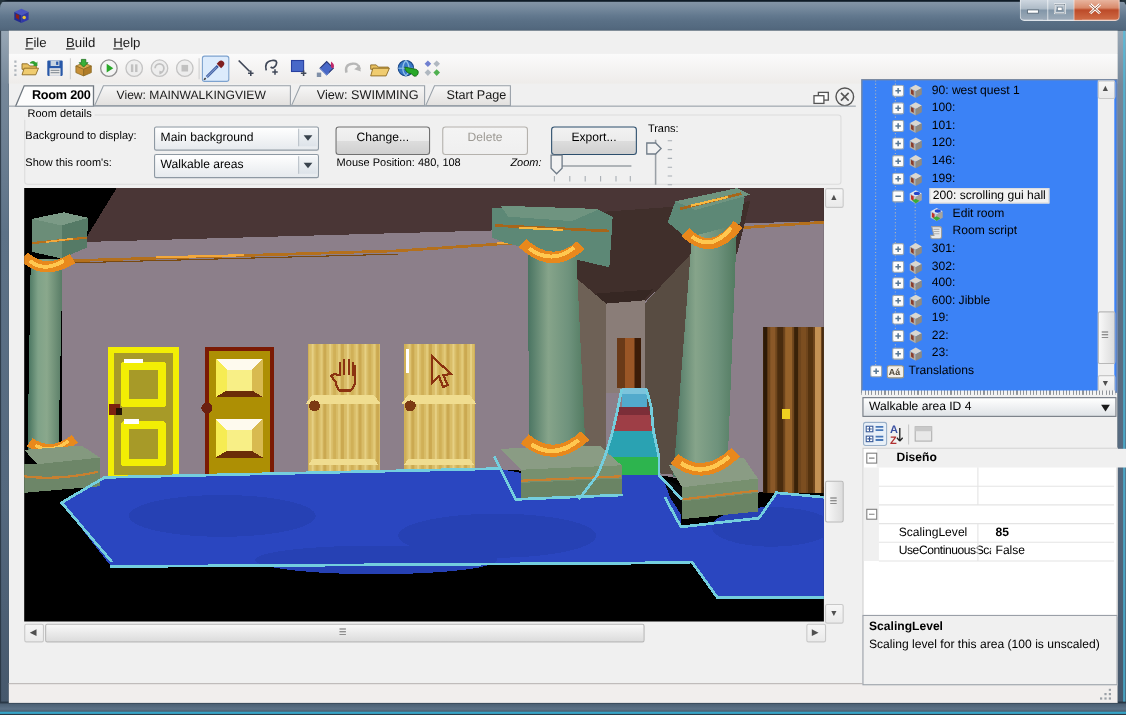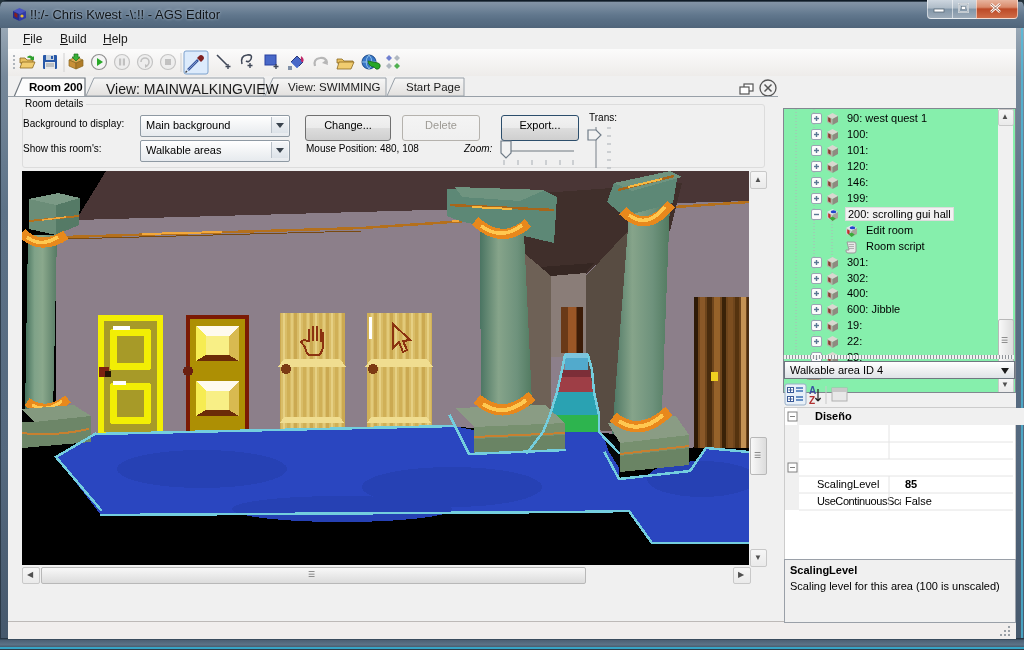--- a/index.html
+++ b/index.html
@@ -39,34 +39,33 @@
   .combo .ca:after{content:"";position:absolute;left:4px;top:6px;border:4px solid transparent;border-top:5px solid #39434d;}
   .btn{position:absolute;height:21px;border:1px solid #707070;border-radius:3px;background:linear-gradient(180deg,#f2f2f2,#ebebeb 50%,#dddddd 50%,#cfcfcf);font-size:11px;text-align:center;color:#000;}
   .btn.dis{border-color:#b5b2ad;color:#9d9a94;background:linear-gradient(180deg,#f4f4f4,#efefef);}
   
   #canvas{left:22px;top:171px;width:727px;height:394px;}
   .sbtn{position:absolute;background:linear-gradient(180deg,#f6f6f6,#eaeaea);border:1px solid #c8c8c8;border-radius:2px;}
   .sth-v{position:absolute;background:linear-gradient(90deg,#f8f8f8,#dcdcdc);border:1px solid #b8b8b8;border-radius:2px;}
   .sth-h{position:absolute;background:linear-gradient(180deg,#f8f8f8,#dcdcdc);border:1px solid #b8b8b8;border-radius:2px;}
   .arr{position:absolute;font-size:8px;color:#505050;}
   
-  #tree{left:783px;top:72px;width:231px;height:283px;background:#86efac;border:1px solid #828790;font-size:11px;overflow:hidden;margin-top:36px;}
+  #tree{left:783px;top:72px;width:231px;height:283px;background:#3b82f6;border:1px solid #828790;font-size:11px;overflow:hidden;}
   .trow{position:absolute;left:0;width:100%;height:16px;white-space:nowrap;}
   .trow .tx{position:absolute;top:1px;}
   #wacombo{left:784px;top:361px;width:229px;height:16px;border:1px solid #707780;background:linear-gradient(180deg,#ffffff,#eceef0 60%,#dfe3e7);font-size:11px;}
   #pgtools{left:784px;top:383px;width:230px;height:24px;}
   #propgrid{left:784px;top:407px;width:230px;height:152px;background:#fff;border:1px solid #cccccc;font-size:11px;}
   #pdesc{left:784px;top:559px;width:230px;height:62px;background:#f0f0f0;border:1px solid #9aa0a8;font-size:11px;}
   .prow{position:absolute;left:12px;width:100%;height:17px;}
 </style>
 </head>
 <body>
 <div id="root">
   <div id="titlebar" class="abs"></div>
-  <div id="titletext" class="abs">!!:/- Chris Kwest -\:!! - AGS Editor</div>
   <div id="client" class="abs"></div>
   <div id="brd-l" class="abs brd"></div>
   <div id="brd-r" class="abs brd"></div>
   <div id="brd-b" class="abs"></div>
   <div id="statusbar" class="abs"></div>
   <div id="winbtns" class="abs">
     <div class="wbtn" style="left:0;width:24px;border-radius:0 0 0 4px;"></div>
     <div class="wbtn" style="left:25px;width:23px;"></div>
     <div class="wbtn" style="left:49px;width:40px;border-radius:0 0 4px 0;background:linear-gradient(180deg,#e8b49e 0%,#d98a6b 40%,#bc4a28 50%,#cf6b46 100%);"></div>
     <svg class="abs" style="left:0;top:0" width="89" height="18" viewBox="0 0 89 18">
@@ -187,21 +186,21 @@
             <stop offset="0" stop-color="#f7f7f7"></stop>
             <stop offset="1" stop-color="#e2e0de"></stop>
           </linearGradient>
         </defs>
       <path d="M78,19 L86,1 L256,1 L256,19 Z" fill="url(#tabg)" stroke="#98a0a8" stroke-width="1"></path>
       <path d="M257,19 L265,1 L378,1 L378,19 Z" fill="url(#tabg)" stroke="#98a0a8" stroke-width="1"></path>
       <path d="M379,19 L387,1 L456,1 L456,19 Z" fill="url(#tabg)" stroke="#98a0a8" stroke-width="1"></path>
       <path d="M6,20 L14,1 L77,1 L77,20 Z" fill="#fcfcfc" stroke="#707880" stroke-width="1.2"></path>
     </svg>
     <div class="abs" style="left:21px;top:4px;font-size:11.5px;font-weight:bold;letter-spacing:-0.2px;">Room 200</div>
-    <div class="abs" style="left:98px;top:4px;font-size:14px;color:#1a1a1a;">View: MAINWALKINGVIEW</div>
+    <div class="abs" style="left:98px;top:4px;font-size:11px;color:#1a1a1a;">View: MAINWALKINGVIEW</div>
     <div class="abs" style="left:280px;top:4px;font-size:11.5px;color:#1a1a1a;">View: SWIMMING</div>
     <div class="abs" style="left:398px;top:4px;font-size:11.5px;color:#1a1a1a;">Start Page</div>
     <svg class="abs" style="left:729px;top:2px" width="44" height="18" viewBox="0 0 44 18">
       <rect x="7" y="5" width="9" height="7" fill="#fff" stroke="#555" stroke-width="1.2"></rect>
       <rect x="3" y="8" width="9" height="7" fill="#fff" stroke="#555" stroke-width="1.2"></rect>
       <circle cx="31" cy="9" r="8" fill="none" stroke="#555" stroke-width="1.3"></circle>
       <path d="M27.5,5.5 L34.5,12.5 M34.5,5.5 L27.5,12.5" stroke="#555" stroke-width="1.5"></path>
     </svg>
   </div>
   <div id="tabline" class="abs"></div>

